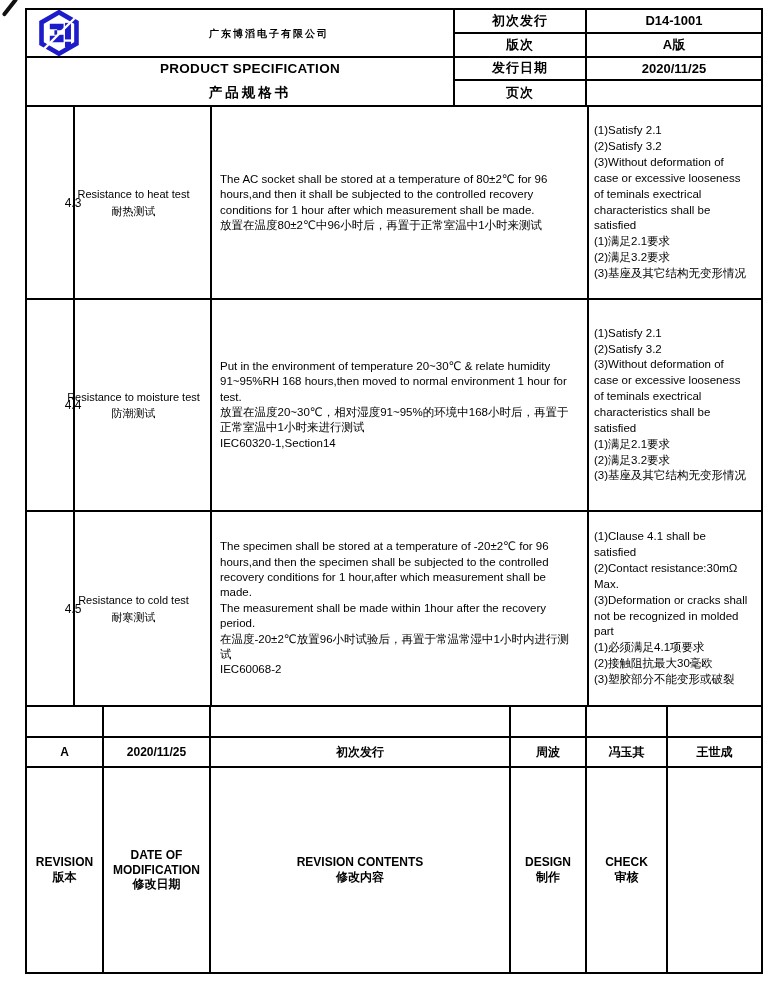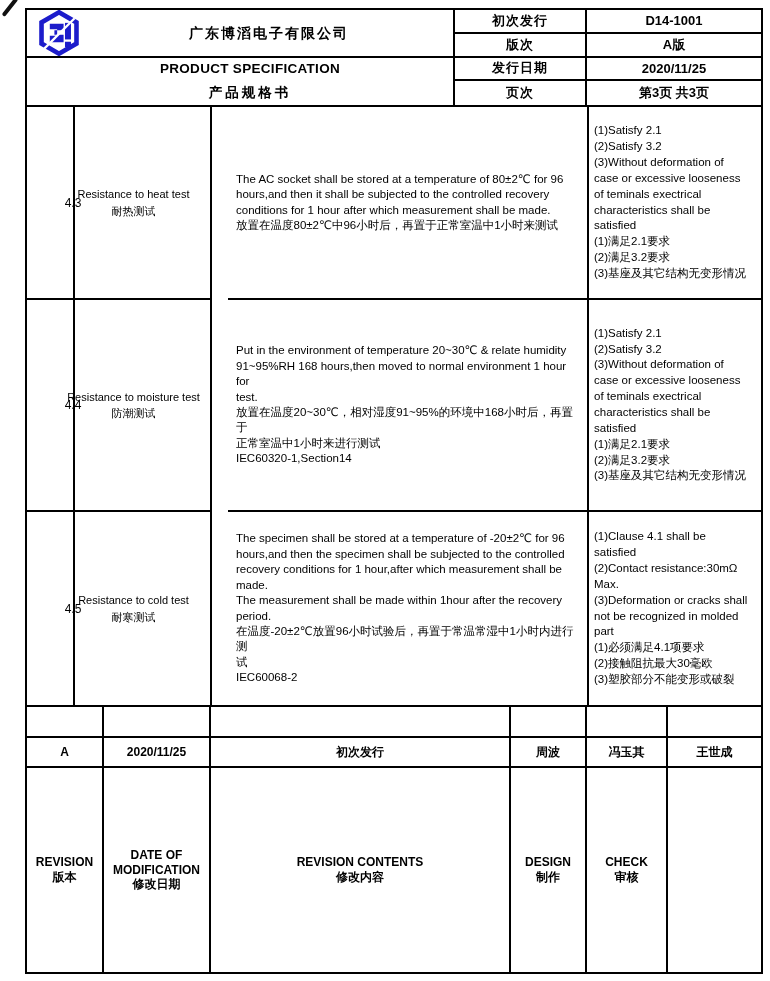--- a/index.html
+++ b/index.html
@@ -20,42 +20,42 @@
     height:95px;flex:0 0 95px;border-bottom:2px solid #000;display:grid;
     grid-template-columns:428px 132px 1fr;grid-template-rows:repeat(4,1fr);
   }
   .hcell{display:flex;align-items:center;justify-content:center;box-sizing:border-box;}
   .company-cell{
     grid-column:1;grid-row:1/3;border-right:2px solid #000;border-bottom:2px solid #000;
     display:flex;align-items:center;padding:2px 6px;gap:6px;
   }
   .company-text{flex:1;text-align:center;font-weight:700;}
   .company-en{font-size:14px;letter-spacing:.2px;}
-  .company-zh{font-size:14px;margin-top:2px;letter-spacing:2px;}
+  .company-zh{font-size:10px;margin-top:2px;letter-spacing:2px;}
   .title-cell{
     grid-column:1;grid-row:3/5;border-right:2px solid #000;
     flex-direction:column;font-weight:700;padding-left:20px;
   }
   .title-en{font-size:13.5px;letter-spacing:.3px;}
   .title-zh{font-size:13.5px;margin-top:8px;letter-spacing:3px;}
   .flabel{grid-column:2;border-right:2px solid #000;border-bottom:2px solid #000;font-weight:700;font-size:13px;letter-spacing:1px;}
   .fvalue{grid-column:3;border-bottom:2px solid #000;font-weight:700;font-size:13px;}
   .row4{border-bottom:none;}
   .logo{width:52px;height:46px;flex:0 0 52px;}
   
   .main{
     flex:0 0 598px;border-bottom:2px solid #000;display:grid;
     grid-template-columns:30px 155px 377px 1fr;grid-template-rows:193px 212px 1fr;
   }
   .mcell{box-sizing:border-box;display:flex;flex-direction:column;justify-content:center;}
   .bR{border-right:2px solid #000;}
   .bB{border-bottom:2px solid #000;}
   .num{align-items:center;font-size:12px;padding-left:46px;}
   .tname{align-items:center;text-align:center;font-size:11px;line-height:1.5;white-space:pre-line;padding:0 4px;}
-  .proc{font-size:11.5px;line-height:1.34;padding:2px 8px;white-space:pre-line;text-align:left;margin-left:16px;}
+  .proc{font-size:11.5px;line-height:1.34;padding:2px 8px;white-space:pre-line;text-align:left;}
   .crit{font-size:11.5px;line-height:1.38;padding:4px 5px;white-space:pre-line;text-align:left;}
   
   .note{flex:0 0 160px;border-bottom:2px solid #000;padding:4px 7px;box-sizing:border-box;}
   .note-label{font-weight:700;font-size:12.5px;}
   
   .revision{
     flex:1;display:grid;
     grid-template-columns:77px 107px 300px 76px 81px 1fr;
     grid-template-rows:31px 30px 1fr;
   }
@@ -91,21 +91,20 @@
         <div class="title-zh">产品规格书</div>
       </div>
 
       <div class="hcell flabel" style="grid-row:1">初次发行</div>
       <div class="hcell fvalue" style="grid-row:1">D14-1001</div>
       <div class="hcell flabel" style="grid-row:2">版次</div>
       <div class="hcell fvalue" style="grid-row:2">A版</div>
       <div class="hcell flabel" style="grid-row:3">发行日期</div>
       <div class="hcell fvalue" style="grid-row:3">2020/11/25</div>
       <div class="hcell flabel row4" style="grid-row:4">页次</div>
-      <div class="hcell fvalue row4" style="grid-row:4">第3页  共3页</div>
     </div>
 
     <div class="main">
 
       <div class="mcell num bR bB">4.3</div>
       <div class="mcell tname bR bB">Resistance to heat test
 耐热测试</div>
       <div class="mcell proc bR bB">The AC socket shall be stored at a temperature of 80±2℃ for 96
 hours,and then it shall be subjected to the controlled recovery
 conditions for 1 hour after which measurement shall be made.

